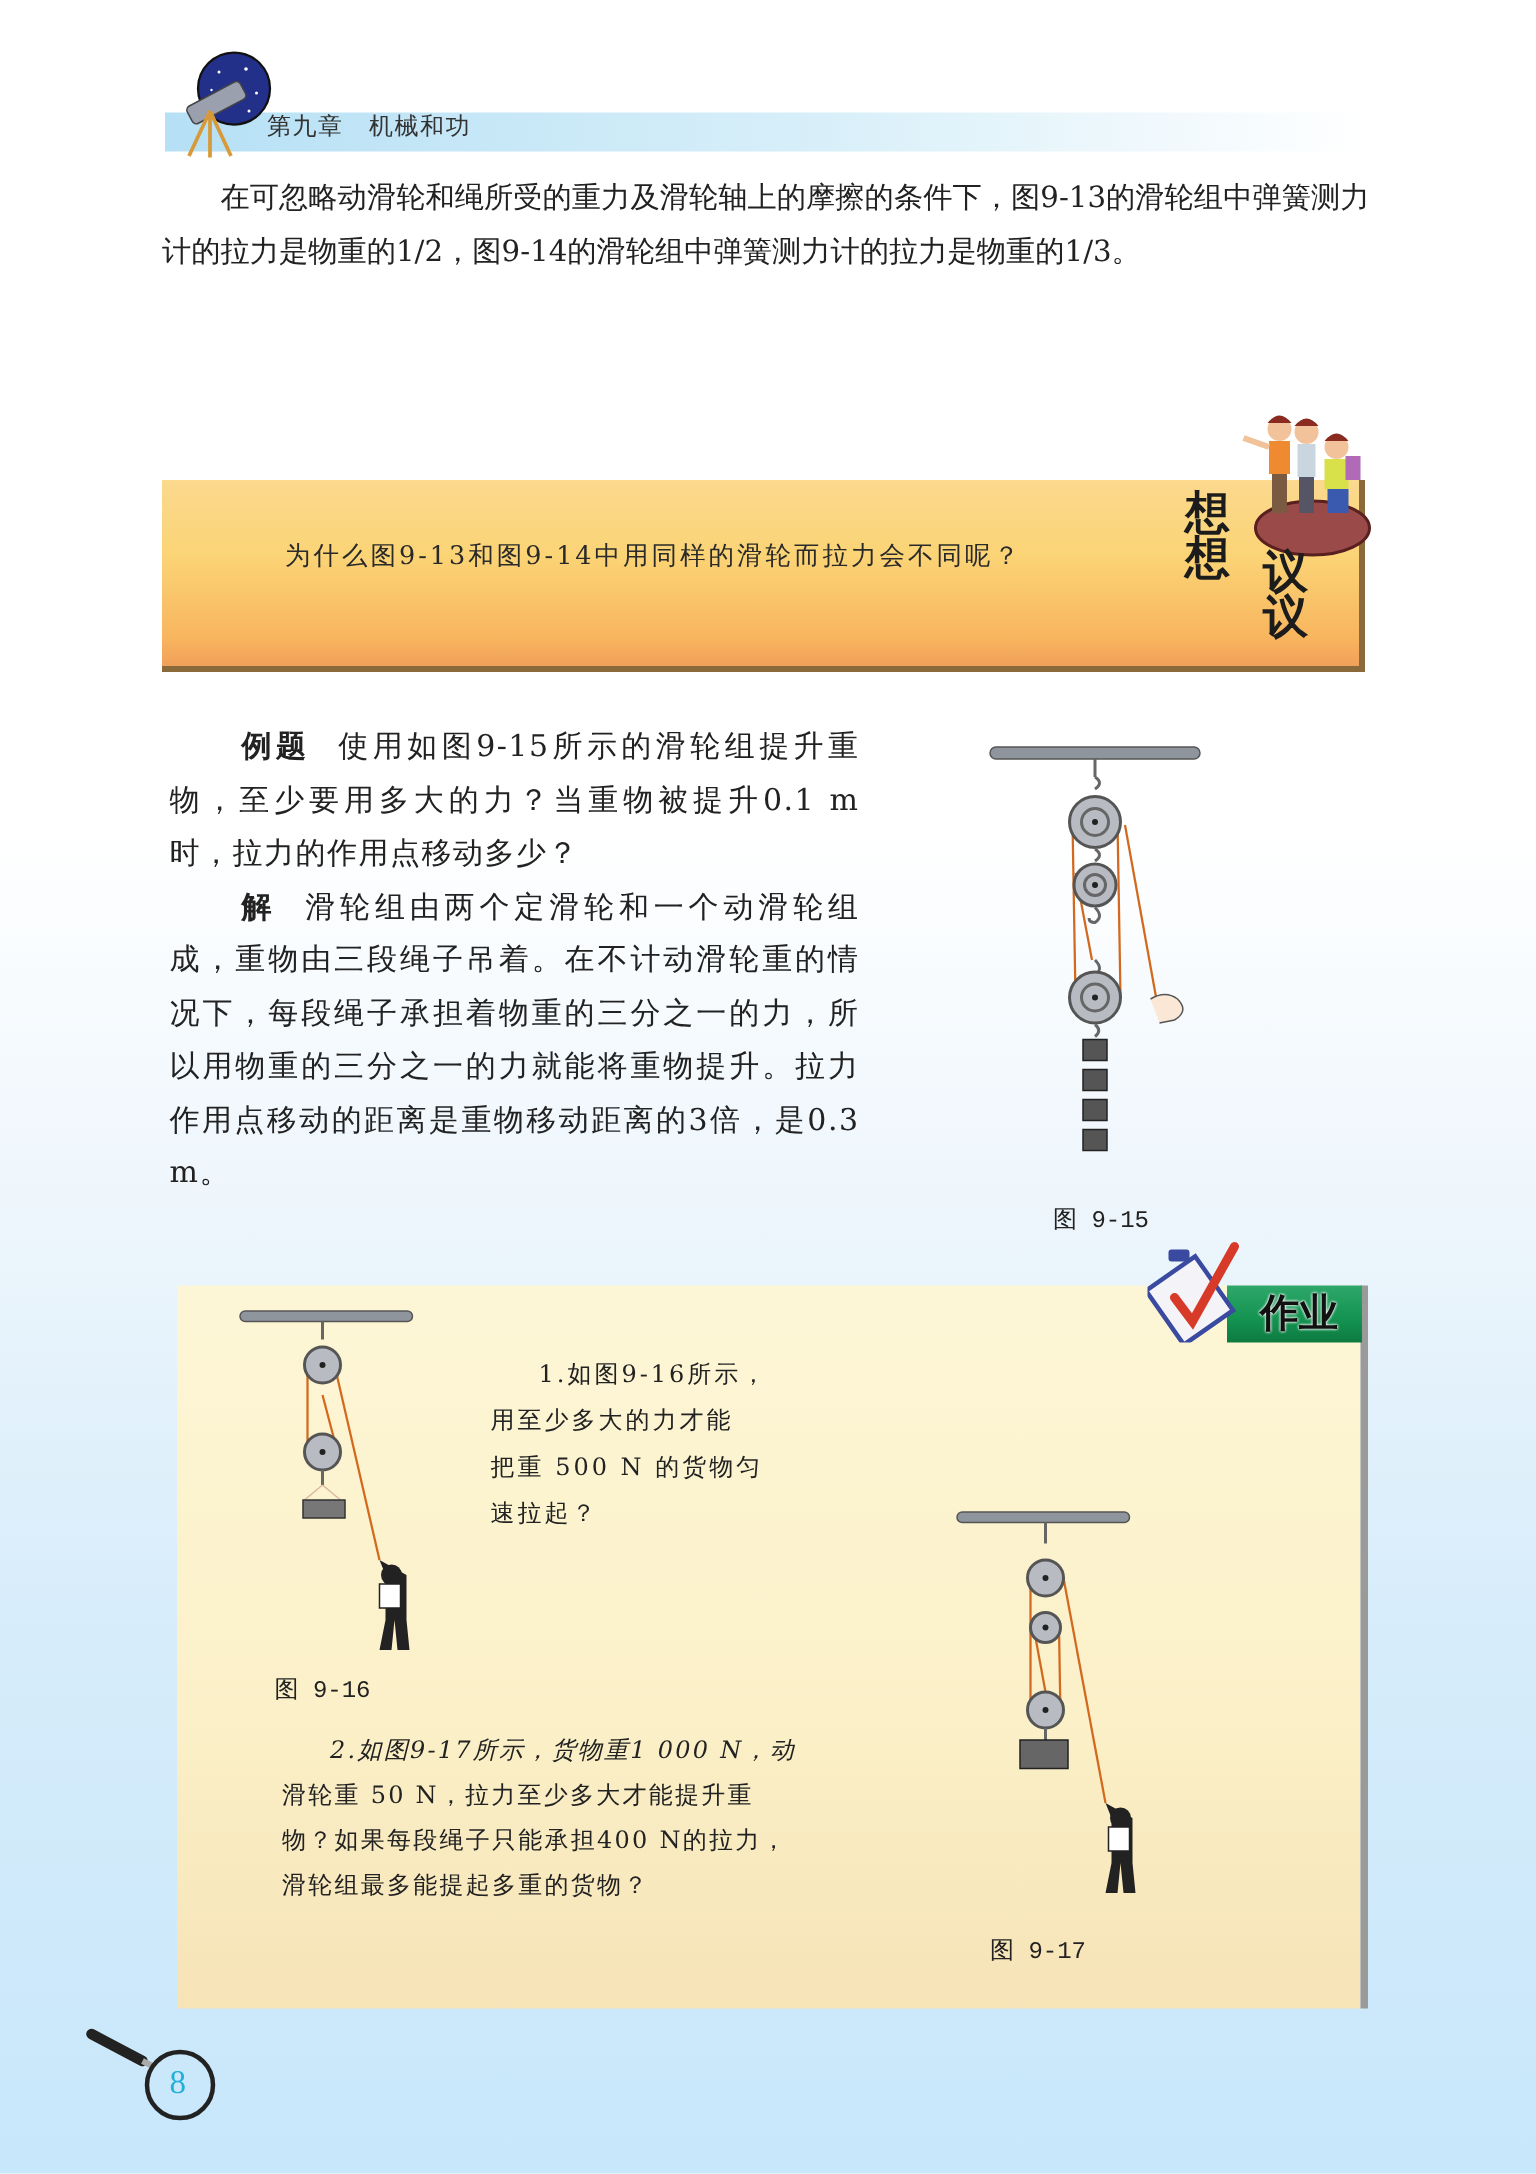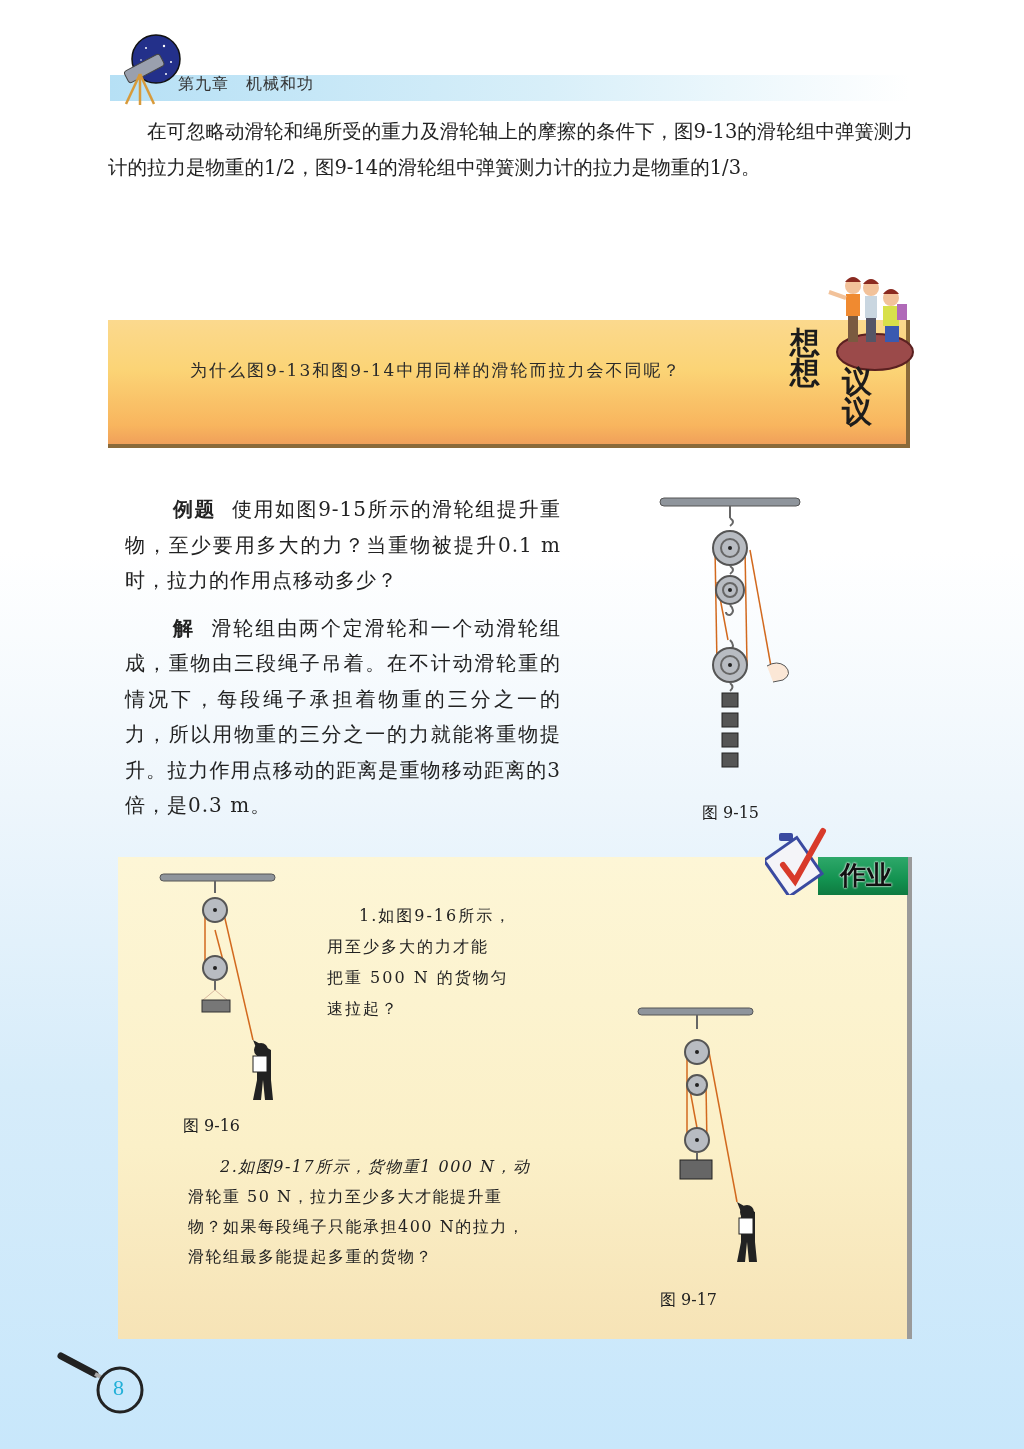--- a/index.html
+++ b/index.html
@@ -34,24 +34,24 @@
     box-sizing:border-box;
   }
   .discuss-q {
     left:190px; top:359px; font-size:17px; letter-spacing:2px; color:#2a2a2a;
   }
   .discuss-label { font-family:"DejaVu Sans", sans-serif; font-weight:bold; font-size:30px; line-height:30px; color:#1c1c1c; }
   .kids { left:825px; top:270px; width:90px; height:110px; }
 
   
   .example { left:113px; top:480px; width:460px; font-size:20px; line-height:35.5px; }
-  .example p { margin:12px; text-indent:2.4em; text-align:justify; letter-spacing:1px; }
+  .example p { margin:0; text-indent:2.4em; text-align:justify; letter-spacing:1px; }
   .example b { font-family:"DejaVu Sans", sans-serif; }
 
-  .fig-caption { font-size:16px; color:#222; }
+  .fig-caption { font-size:16px; color:#222;font-family:Liberation Mono, monospace; }
 
   
   .hw {
     left:118px; top:857px; width:794px; height:482px;
     background: linear-gradient(180deg, #fdf6d6 0%, #fbf0c8 60%, #f6e3b6 100%);
     border-right:5px solid #9a9a9a; box-sizing:border-box;
   }
   .hw-tab {
     left:818px; top:857px; width:90px; height:38px;
     background: linear-gradient(180deg, #2ea86a 0%, #139250 60%, #0e7a40 100%);

